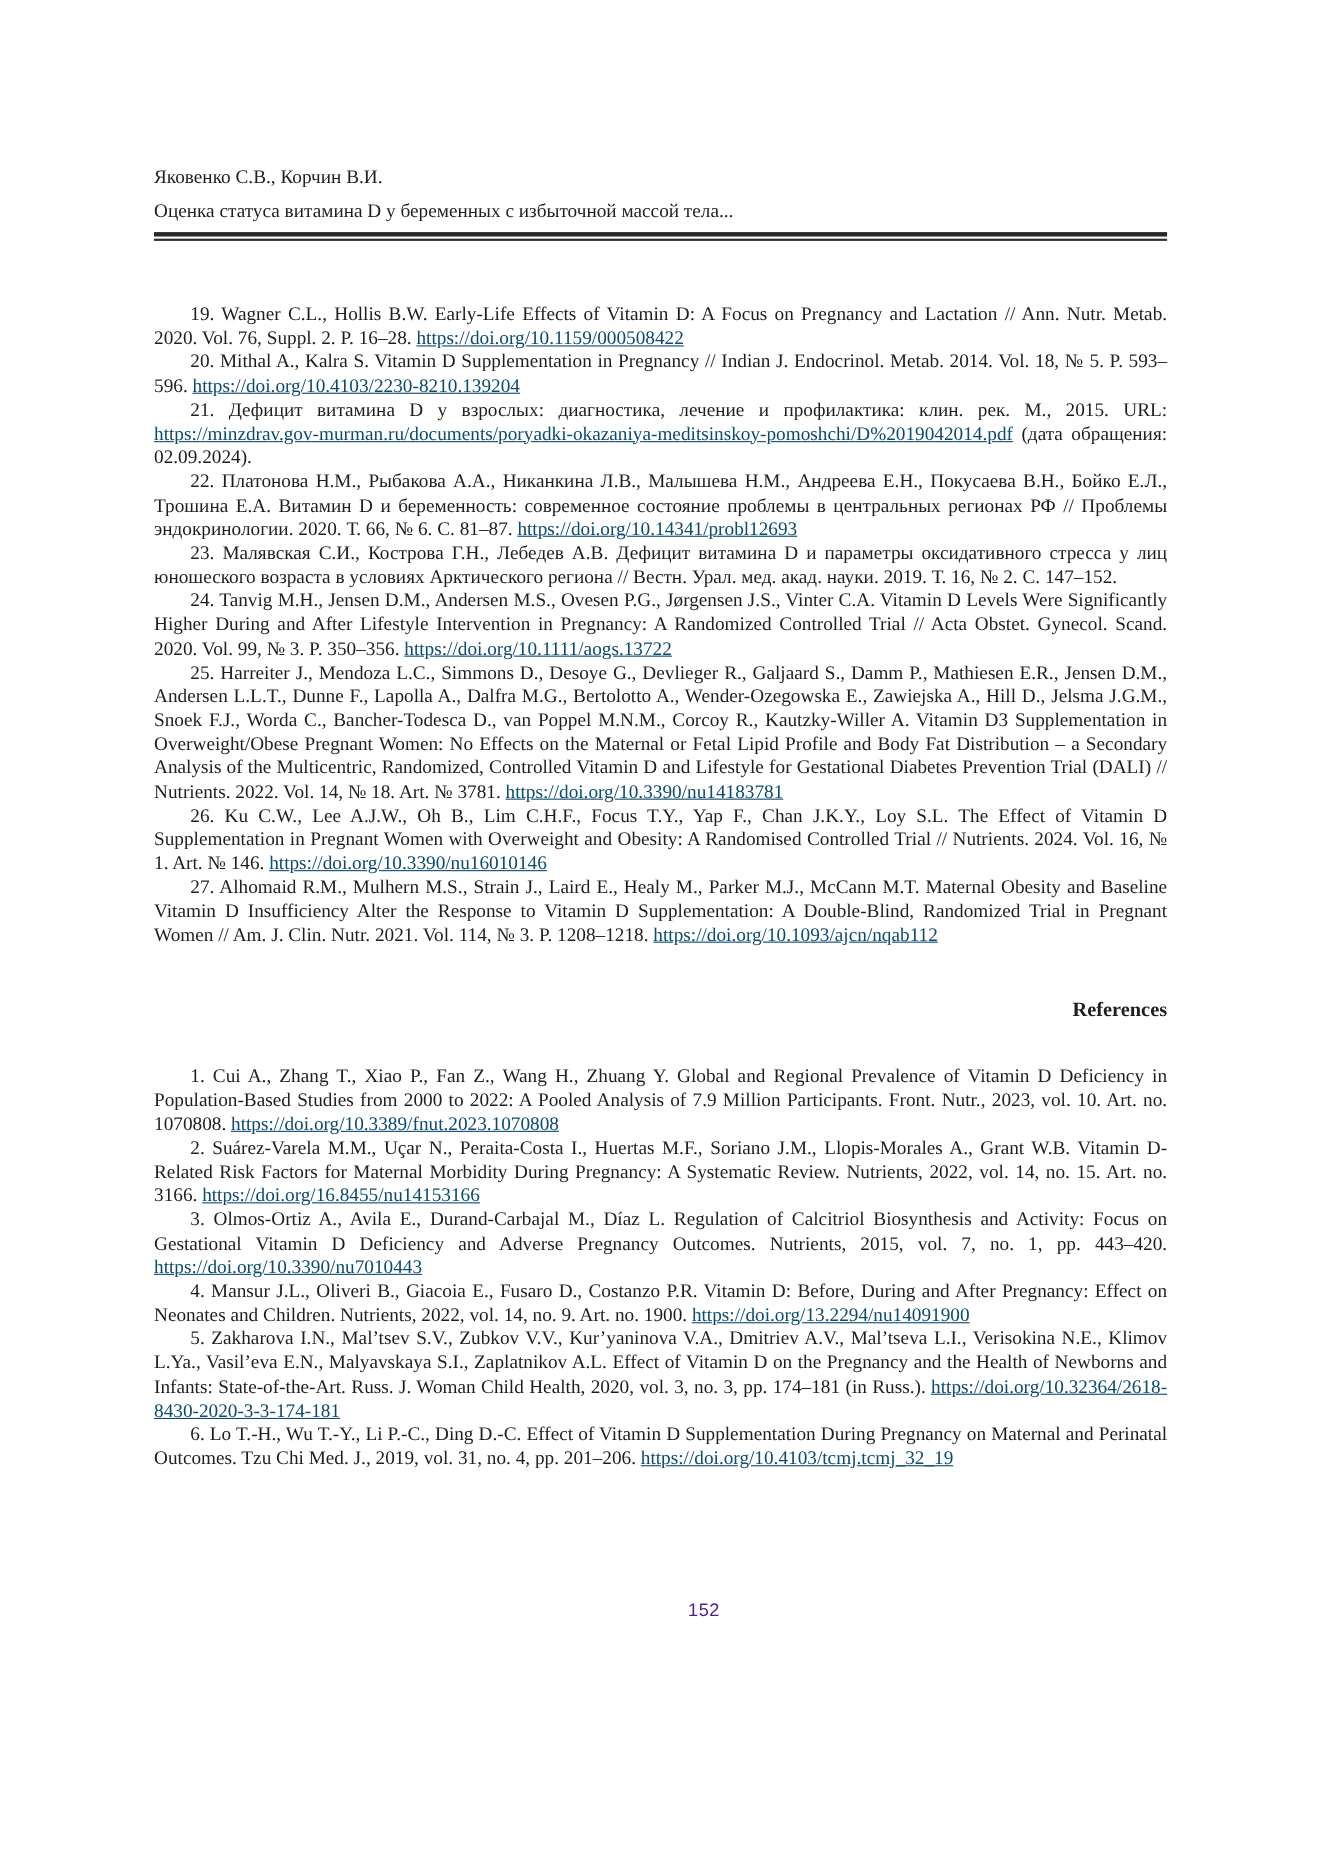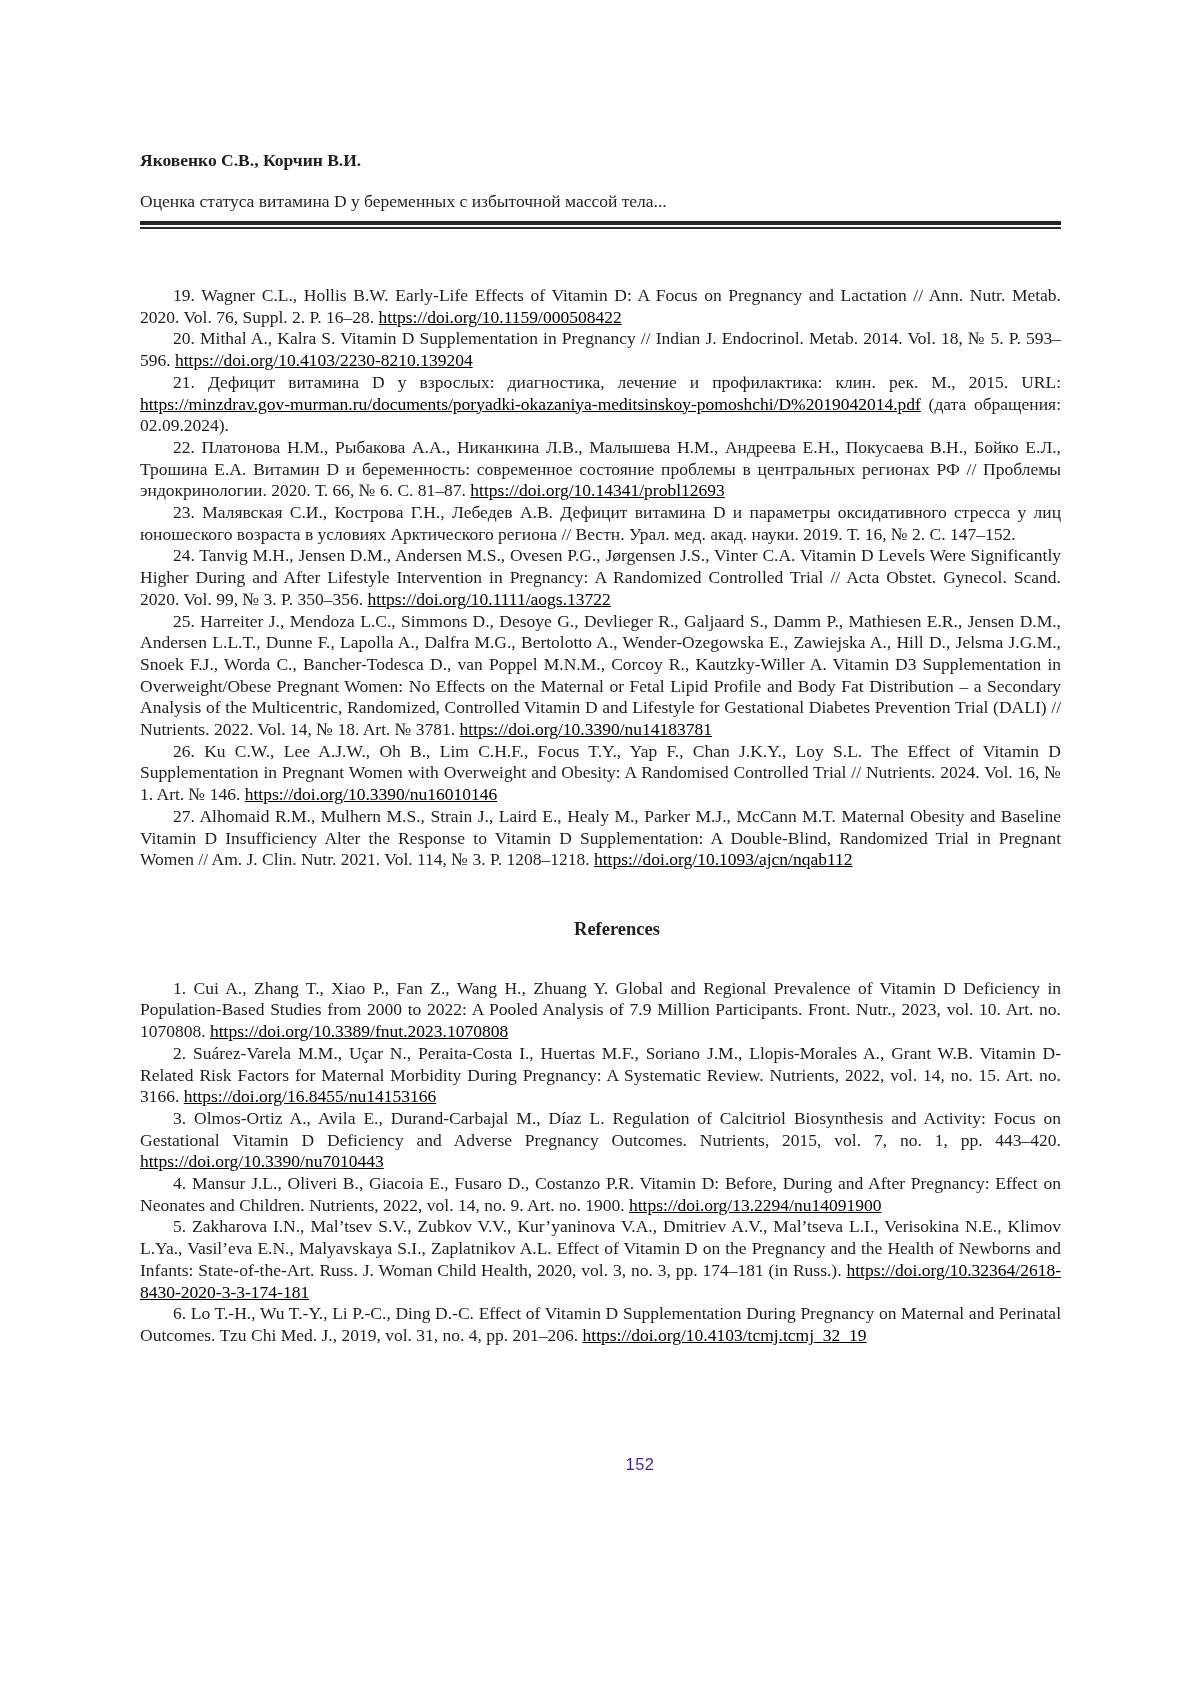--- a/index.html
+++ b/index.html
@@ -8,42 +8,42 @@
     width:1200px; height:1697px;
     font-family:"Liberation Serif", serif;
     color:#1e1e1e;
     position:relative;
     overflow:hidden;
   }
   .page { position:relative; width:1200px; height:1697px; }
   .content { position:absolute; left:140px; top:0; width:921px; }
 
   .running-head { padding-top:150px; }
-  .rh-authors { font-weight:bold; font-size:17.5px; line-height:21px; }
-  .rh-title   { font-size:17.5px; line-height:21px; margin-top:20px; }
+  .rh-authors { font-weight:normal; font-size:17.5px; line-height:21px; }
+  .rh-title   { font-size:17.5px; line-height:21px; margin-top:10px; }
 
   .rule { margin-top:9px; }
   .rule .r1 { height:4px; background:#282828; }
   .rule .r2 { height:2px; background:#2e2e2e; margin-top:2px; }
 
   .refs {
     margin-top:56px;
     font-size:17.5px;
     line-height:21.7px;
     text-align:justify;
   }
   .refs p.ref { text-indent:33px; }
   .refs .it { }
-  a.doi { color:#000000; text-decoration:underline; cursor:pointer; }
+  a.doi { color:#0c4a6e; text-decoration:underline; cursor:pointer; }
 
   h2.references-heading {
     font-size:18.5px;
     font-weight:bold;
     margin:48px 0 37px 33px;
-    text-align:center;
+    text-align:right;
   }
 
   .page-num {
     position:absolute;
     top:1455px; left:140px; width:1000px;
     text-align:center;
     font-family:"Liberation Sans", sans-serif;
     font-size:16.5px;
     color:#4c1d95;
     letter-spacing:0.5px;

